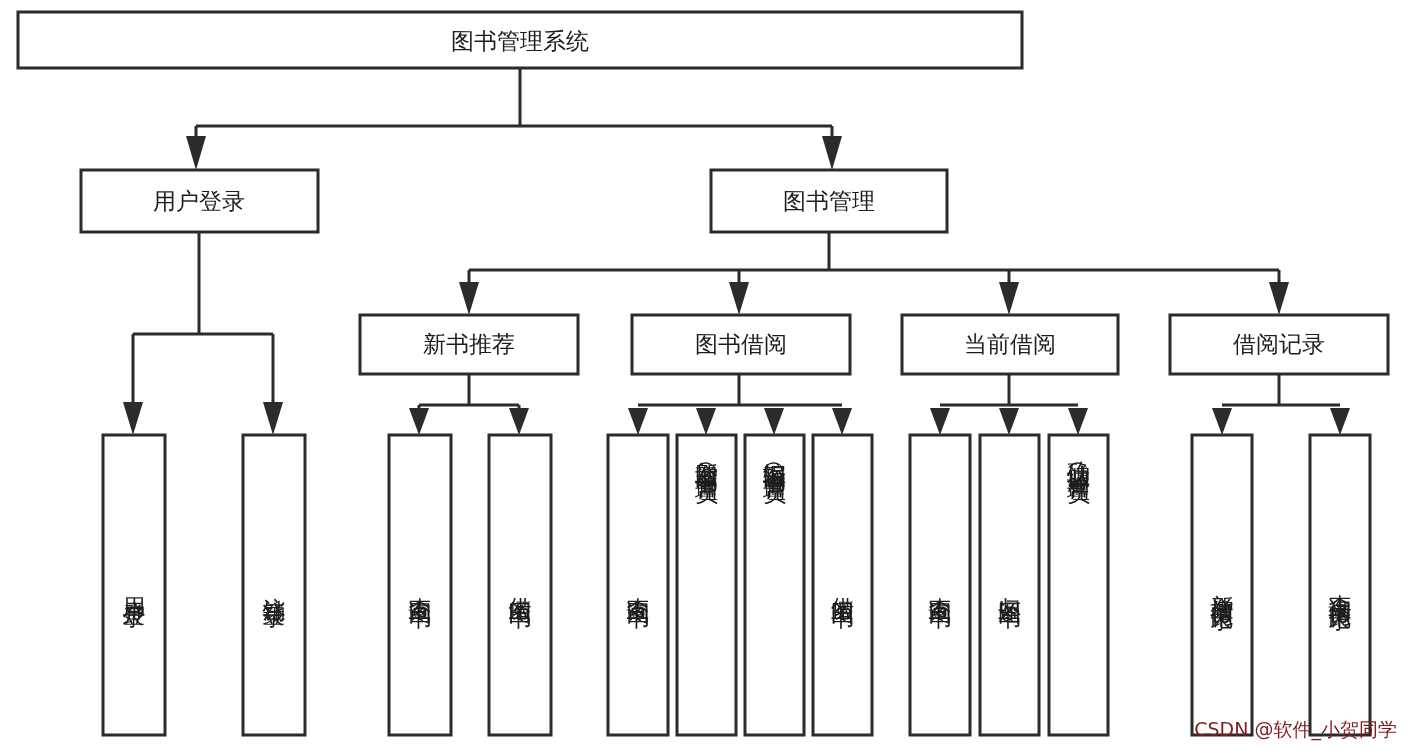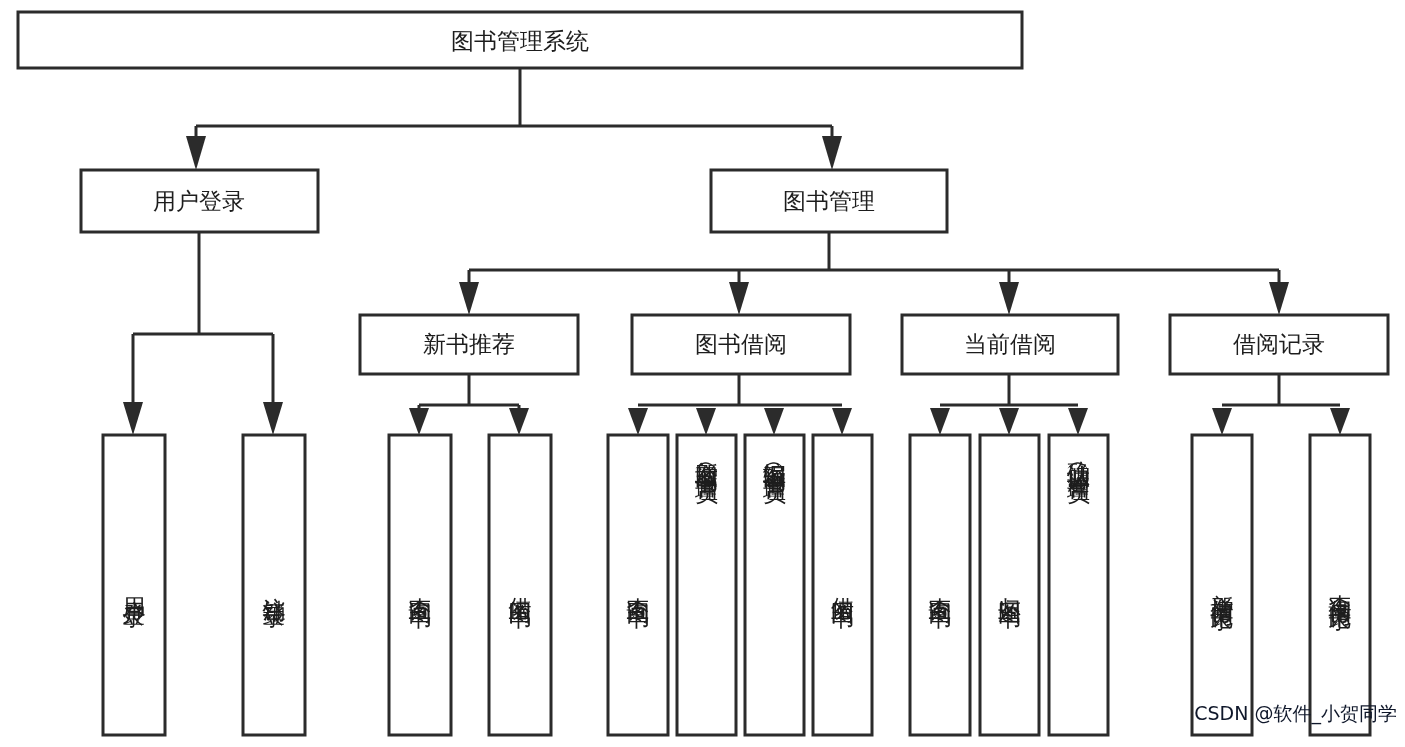--- a/index.html
+++ b/index.html
@@ -65,24 +65,24 @@
     display: flex;
     justify-content: center;
     align-items: center;
   }
   .vbox-wrap.top-aligned {
     align-items: flex-start;
   }
   .watermark {
     position: absolute;
     right: 8px;
-    bottom: 20px;
+    bottom: 4px;
     font-family: "DejaVu Sans", "Liberation Sans", sans-serif;
     font-size: 19px;
-    color: #0f172a;
+    color: #7f1d1d;
     white-space: nowrap;
     pointer-events: none;
   }
 </style>
 </head>
 <body>
 
 <div id="diagram-root">
 
   <svg class="diagram-canvas" viewBox="0 0 1405 747" xmlns="http://www.w3.org/2000/svg">

